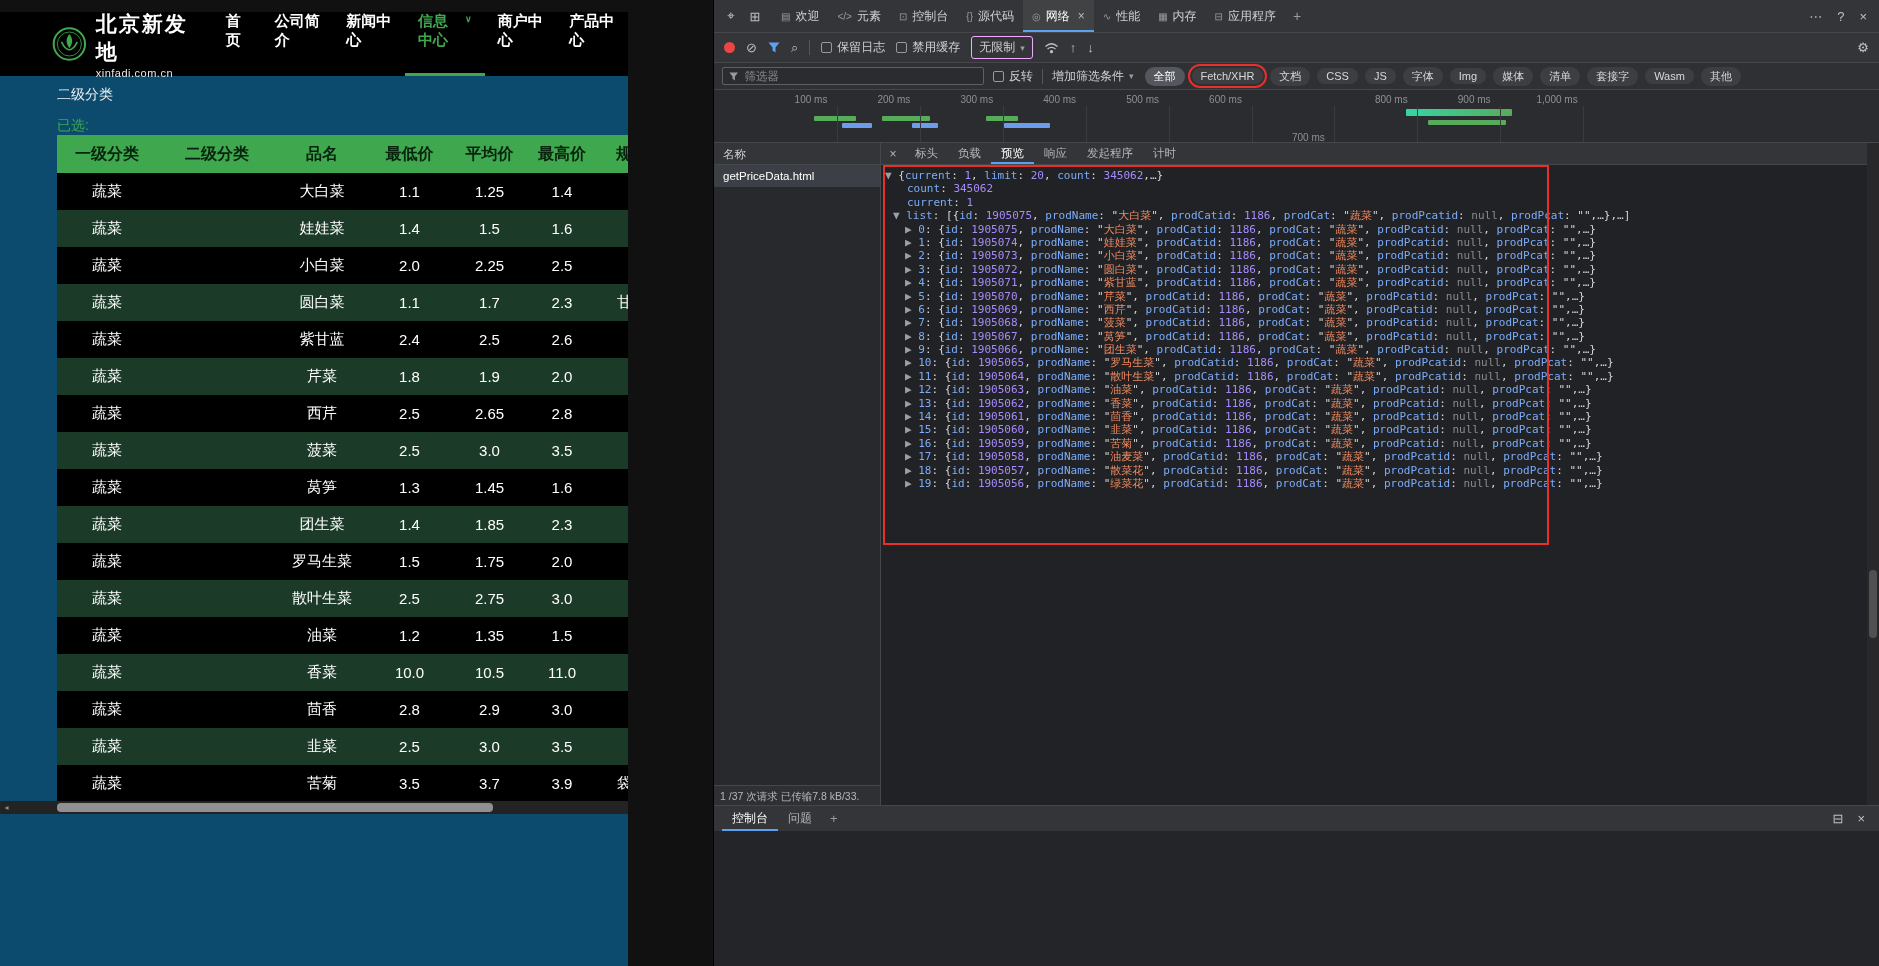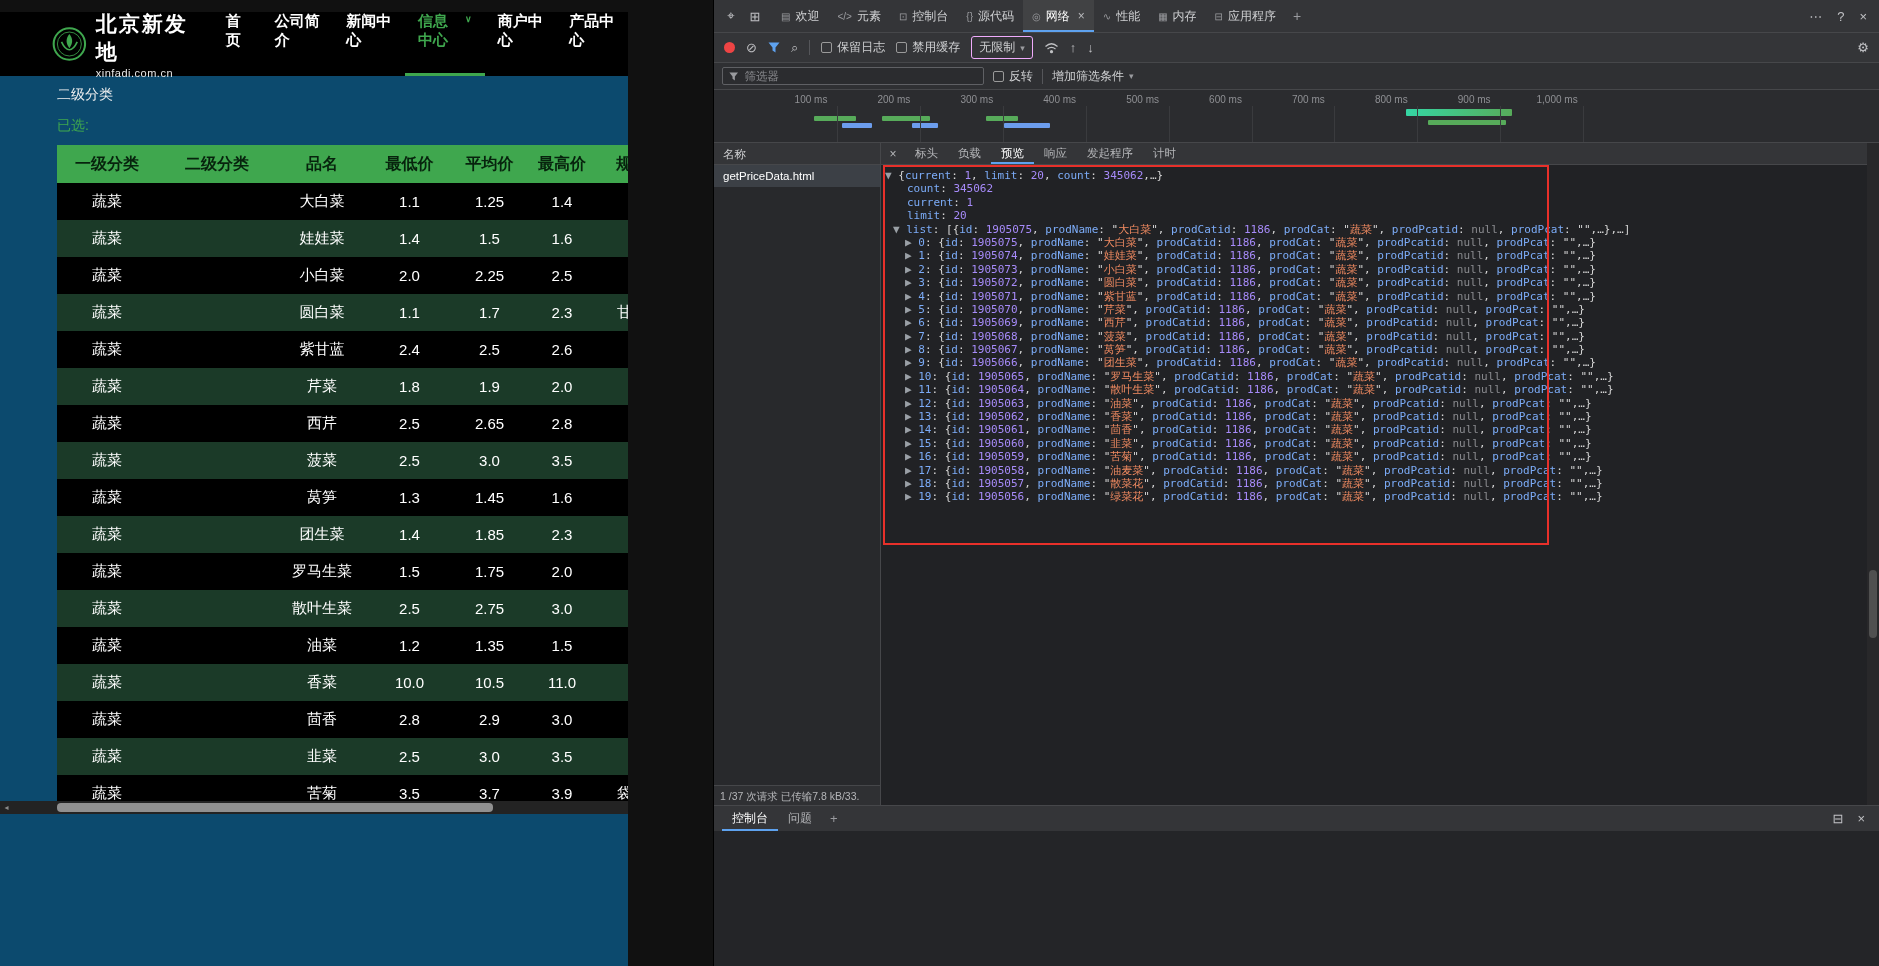--- a/index.html
+++ b/index.html
@@ -25,21 +25,21 @@
   .logo-text .s{font-size:11px;color:#e8e8e8;letter-spacing:.5px;margin-top:1px}
   .site-nav{display:flex;margin-left:22px;height:64px}
   .nav-item{display:flex;gap:4px;padding:0 13px;font-size:15px;font-weight:bold;
     color:#fff;cursor:pointer;border-bottom:3px solid transparent;height:64px}
   .nav-item.active{color:var(--green);border-bottom-color:var(--green)}
   .nav-caret{font-size:9px;margin-top:2px}
 
   .page-body{padding:8px 0 0 57px}
   .section-title{font-size:14px;color:#f0f0f0;margin-top:2px}
   .selected-label{font-size:14px;color:var(--green);margin-top:13px}
-  .table-clip{width:643px;overflow:hidden;margin-top:10px}
+  .table-clip{width:643px;overflow:hidden;}
   #price-table{border-collapse:collapse;table-layout:fixed;width:670px}
   #price-table th{height:38px;background:var(--green);color:#07230d;font-size:16px;font-weight:bold;text-align:center}
   #price-table td{height:37px;text-align:center;font-size:15px;color:#fff;overflow:hidden;white-space:nowrap}
   #price-table tbody tr:nth-child(odd){background:#000}
   #price-table tbody tr:nth-child(even){background:#1b3a28}
 
   .hscroll{position:absolute;left:0;top:789px;width:700px;height:13px;background:#232323;display:flex;align-items:center}
   .hscroll .arr{width:13px;text-align:center;font-size:8px;color:#8a8a8a;line-height:13px}
   .hscroll .track{position:relative;flex:1;height:100%}
   .hscroll .thumb{position:absolute;left:44px;top:2px;height:9px;width:436px;background:#909090;border-radius:4px}
@@ -499,20 +499,34 @@
       </span>
       <label class="nt-check">
         <span class="cb"></span>
         <span>反转</span>
       </label>
       <span class="vsep"></span>
       <span class="more-filters">
         <span>增加筛选条件</span>
         <span class="caret">▾</span>
       </span>
+      <div id="dt-chips" class="chips">
+          <span class="chip selected">全部</span>
+          <span class="chip annotated">Fetch/XHR</span>
+          <span class="chip">文档</span>
+          <span class="chip">CSS</span>
+          <span class="chip">JS</span>
+          <span class="chip">字体</span>
+          <span class="chip">Img</span>
+          <span class="chip">媒体</span>
+          <span class="chip">清单</span>
+          <span class="chip">套接字</span>
+          <span class="chip">Wasm</span>
+          <span class="chip">其他</span>
+        </div>
     </div>
 
     <div id="overview" class="dt-overview">
       <div class="ov-bar" style="left:100px;top:26px;width:42px;background:#57ab5a"></div>
       <div class="ov-bar" style="left:128px;top:33px;width:30px;background:#6c9ded"></div>
       <div class="ov-bar" style="left:168px;top:26px;width:48px;background:#57ab5a"></div>
       <div class="ov-bar" style="left:198px;top:33px;width:26px;background:#6c9ded"></div>
       <div class="ov-bar" style="left:272px;top:26px;width:32px;background:#57ab5a"></div>
       <div class="ov-bar" style="left:290px;top:33px;width:46px;background:#6c9ded"></div>
       <div class="ov-bar big" style="left:692px;top:19px;width:106px;background:linear-gradient(90deg,#35d6a4,#57ab5a)"></div>
@@ -522,21 +536,21 @@
         <span class="ov-tick" style="left: 179.9px;">200 ms</span>
         <div class="ov-line" style="left: 205.9px;"></div>
         <span class="ov-tick" style="left: 262.8px;">300 ms</span>
         <div class="ov-line" style="left: 288.8px;"></div>
         <span class="ov-tick" style="left: 345.7px;">400 ms</span>
         <div class="ov-line" style="left: 371.7px;"></div>
         <span class="ov-tick" style="left: 428.6px;">500 ms</span>
         <div class="ov-line" style="left: 454.6px;"></div>
         <span class="ov-tick" style="left: 511.5px;">600 ms</span>
         <div class="ov-line" style="left: 537.5px;"></div>
-        <span class="ov-tick" style="left: 594.4px;">700 ms</span>
+        <span class="ov-tick" style="left: 594.4px; margin-top: 38px;">700 ms</span>
         <div class="ov-line" style="left: 620.4px;"></div>
         <span class="ov-tick" style="left: 677.3px;">800 ms</span>
         <div class="ov-line" style="left: 703.3px;"></div>
         <span class="ov-tick" style="left: 760.2px;">900 ms</span>
         <div class="ov-line" style="left: 786.2px;"></div>
         <span class="ov-tick" style="left: 843.1px;">1,000 ms</span>
         <div class="ov-line" style="left: 869.1px;"></div>
       </div>
 
     <div class="dt-main">
@@ -557,21 +571,20 @@
               <div class="detail-tab">响应</div>
               <div class="detail-tab">发起程序</div>
               <div class="detail-tab">计时</div>
             </div>
         </div>
         <div class="preview" id="preview">
           <div id="preview-lines">
               <div class="jline l-root"><span class="tw">▼ </span><span class="p">{</span><span class="k">current</span><span class="p">: </span><span class="n">1</span><span class="p">, </span><span class="k">limit</span><span class="p">: </span><span class="n">20</span><span class="p">, </span><span class="k">count</span><span class="p">: </span><span class="n">345062</span><span class="p">,…}</span></div>
               <div class="jline l-prop"><span class="k">count</span><span class="p">: </span><span class="n">345062</span></div>
               <div class="jline l-prop"><span class="k">current</span><span class="p">: </span><span class="n">1</span></div>
-              <div class="jline l-prop"><span class="k">limit</span><span class="p">: </span><span class="n">20</span></div>
               <div class="jline l-list"><span class="tw">▼ </span><span class="k">list</span><span class="p">: [</span><span class="p">{</span><span class="k">id</span><span class="p">: </span><span class="n">1905075</span><span class="p">, </span><span class="k">prodName</span><span class="p">: "</span><span class="s">大白菜</span><span class="p">", </span><span class="k">prodCatid</span><span class="p">: </span><span class="n">1186</span><span class="p">, </span><span class="k">prodCat</span><span class="p">: </span><span class="p">"</span><span class="s">蔬菜</span><span class="p">"</span><span class="p">, </span><span class="k">prodPcatid</span><span class="p">: </span><span class="u">null</span><span class="p">, </span><span class="k">prodPcat</span><span class="p">: </span><span class="p">"</span><span class="s"></span><span class="p">"</span><span class="p">,…}</span><span class="p">,…]</span></div>
               <div class="jline l-item"><span class="tw">▶ </span><span class="k">0</span><span class="p">: </span><span class="p">{</span><span class="k">id</span><span class="p">: </span><span class="n">1905075</span><span class="p">, </span><span class="k">prodName</span><span class="p">: "</span><span class="s">大白菜</span><span class="p">", </span><span class="k">prodCatid</span><span class="p">: </span><span class="n">1186</span><span class="p">, </span><span class="k">prodCat</span><span class="p">: </span><span class="p">"</span><span class="s">蔬菜</span><span class="p">"</span><span class="p">, </span><span class="k">prodPcatid</span><span class="p">: </span><span class="u">null</span><span class="p">, </span><span class="k">prodPcat</span><span class="p">: </span><span class="p">"</span><span class="s"></span><span class="p">"</span><span class="p">,…}</span></div>
               <div class="jline l-item"><span class="tw">▶ </span><span class="k">1</span><span class="p">: </span><span class="p">{</span><span class="k">id</span><span class="p">: </span><span class="n">1905074</span><span class="p">, </span><span class="k">prodName</span><span class="p">: "</span><span class="s">娃娃菜</span><span class="p">", </span><span class="k">prodCatid</span><span class="p">: </span><span class="n">1186</span><span class="p">, </span><span class="k">prodCat</span><span class="p">: </span><span class="p">"</span><span class="s">蔬菜</span><span class="p">"</span><span class="p">, </span><span class="k">prodPcatid</span><span class="p">: </span><span class="u">null</span><span class="p">, </span><span class="k">prodPcat</span><span class="p">: </span><span class="p">"</span><span class="s"></span><span class="p">"</span><span class="p">,…}</span></div>
               <div class="jline l-item"><span class="tw">▶ </span><span class="k">2</span><span class="p">: </span><span class="p">{</span><span class="k">id</span><span class="p">: </span><span class="n">1905073</span><span class="p">, </span><span class="k">prodName</span><span class="p">: "</span><span class="s">小白菜</span><span class="p">", </span><span class="k">prodCatid</span><span class="p">: </span><span class="n">1186</span><span class="p">, </span><span class="k">prodCat</span><span class="p">: </span><span class="p">"</span><span class="s">蔬菜</span><span class="p">"</span><span class="p">, </span><span class="k">prodPcatid</span><span class="p">: </span><span class="u">null</span><span class="p">, </span><span class="k">prodPcat</span><span class="p">: </span><span class="p">"</span><span class="s"></span><span class="p">"</span><span class="p">,…}</span></div>
               <div class="jline l-item"><span class="tw">▶ </span><span class="k">3</span><span class="p">: </span><span class="p">{</span><span class="k">id</span><span class="p">: </span><span class="n">1905072</span><span class="p">, </span><span class="k">prodName</span><span class="p">: "</span><span class="s">圆白菜</span><span class="p">", </span><span class="k">prodCatid</span><span class="p">: </span><span class="n">1186</span><span class="p">, </span><span class="k">prodCat</span><span class="p">: </span><span class="p">"</span><span class="s">蔬菜</span><span class="p">"</span><span class="p">, </span><span class="k">prodPcatid</span><span class="p">: </span><span class="u">null</span><span class="p">, </span><span class="k">prodPcat</span><span class="p">: </span><span class="p">"</span><span class="s"></span><span class="p">"</span><span class="p">,…}</span></div>
               <div class="jline l-item"><span class="tw">▶ </span><span class="k">4</span><span class="p">: </span><span class="p">{</span><span class="k">id</span><span class="p">: </span><span class="n">1905071</span><span class="p">, </span><span class="k">prodName</span><span class="p">: "</span><span class="s">紫甘蓝</span><span class="p">", </span><span class="k">prodCatid</span><span class="p">: </span><span class="n">1186</span><span class="p">, </span><span class="k">prodCat</span><span class="p">: </span><span class="p">"</span><span class="s">蔬菜</span><span class="p">"</span><span class="p">, </span><span class="k">prodPcatid</span><span class="p">: </span><span class="u">null</span><span class="p">, </span><span class="k">prodPcat</span><span class="p">: </span><span class="p">"</span><span class="s"></span><span class="p">"</span><span class="p">,…}</span></div>
               <div class="jline l-item"><span class="tw">▶ </span><span class="k">5</span><span class="p">: </span><span class="p">{</span><span class="k">id</span><span class="p">: </span><span class="n">1905070</span><span class="p">, </span><span class="k">prodName</span><span class="p">: "</span><span class="s">芹菜</span><span class="p">", </span><span class="k">prodCatid</span><span class="p">: </span><span class="n">1186</span><span class="p">, </span><span class="k">prodCat</span><span class="p">: </span><span class="p">"</span><span class="s">蔬菜</span><span class="p">"</span><span class="p">, </span><span class="k">prodPcatid</span><span class="p">: </span><span class="u">null</span><span class="p">, </span><span class="k">prodPcat</span><span class="p">: </span><span class="p">"</span><span class="s"></span><span class="p">"</span><span class="p">,…}</span></div>
               <div class="jline l-item"><span class="tw">▶ </span><span class="k">6</span><span class="p">: </span><span class="p">{</span><span class="k">id</span><span class="p">: </span><span class="n">1905069</span><span class="p">, </span><span class="k">prodName</span><span class="p">: "</span><span class="s">西芹</span><span class="p">", </span><span class="k">prodCatid</span><span class="p">: </span><span class="n">1186</span><span class="p">, </span><span class="k">prodCat</span><span class="p">: </span><span class="p">"</span><span class="s">蔬菜</span><span class="p">"</span><span class="p">, </span><span class="k">prodPcatid</span><span class="p">: </span><span class="u">null</span><span class="p">, </span><span class="k">prodPcat</span><span class="p">: </span><span class="p">"</span><span class="s"></span><span class="p">"</span><span class="p">,…}</span></div>
               <div class="jline l-item"><span class="tw">▶ </span><span class="k">7</span><span class="p">: </span><span class="p">{</span><span class="k">id</span><span class="p">: </span><span class="n">1905068</span><span class="p">, </span><span class="k">prodName</span><span class="p">: "</span><span class="s">菠菜</span><span class="p">", </span><span class="k">prodCatid</span><span class="p">: </span><span class="n">1186</span><span class="p">, </span><span class="k">prodCat</span><span class="p">: </span><span class="p">"</span><span class="s">蔬菜</span><span class="p">"</span><span class="p">, </span><span class="k">prodPcatid</span><span class="p">: </span><span class="u">null</span><span class="p">, </span><span class="k">prodPcat</span><span class="p">: </span><span class="p">"</span><span class="s"></span><span class="p">"</span><span class="p">,…}</span></div>
               <div class="jline l-item"><span class="tw">▶ </span><span class="k">8</span><span class="p">: </span><span class="p">{</span><span class="k">id</span><span class="p">: </span><span class="n">1905067</span><span class="p">, </span><span class="k">prodName</span><span class="p">: "</span><span class="s">莴笋</span><span class="p">", </span><span class="k">prodCatid</span><span class="p">: </span><span class="n">1186</span><span class="p">, </span><span class="k">prodCat</span><span class="p">: </span><span class="p">"</span><span class="s">蔬菜</span><span class="p">"</span><span class="p">, </span><span class="k">prodPcatid</span><span class="p">: </span><span class="u">null</span><span class="p">, </span><span class="k">prodPcat</span><span class="p">: </span><span class="p">"</span><span class="s"></span><span class="p">"</span><span class="p">,…}</span></div>

